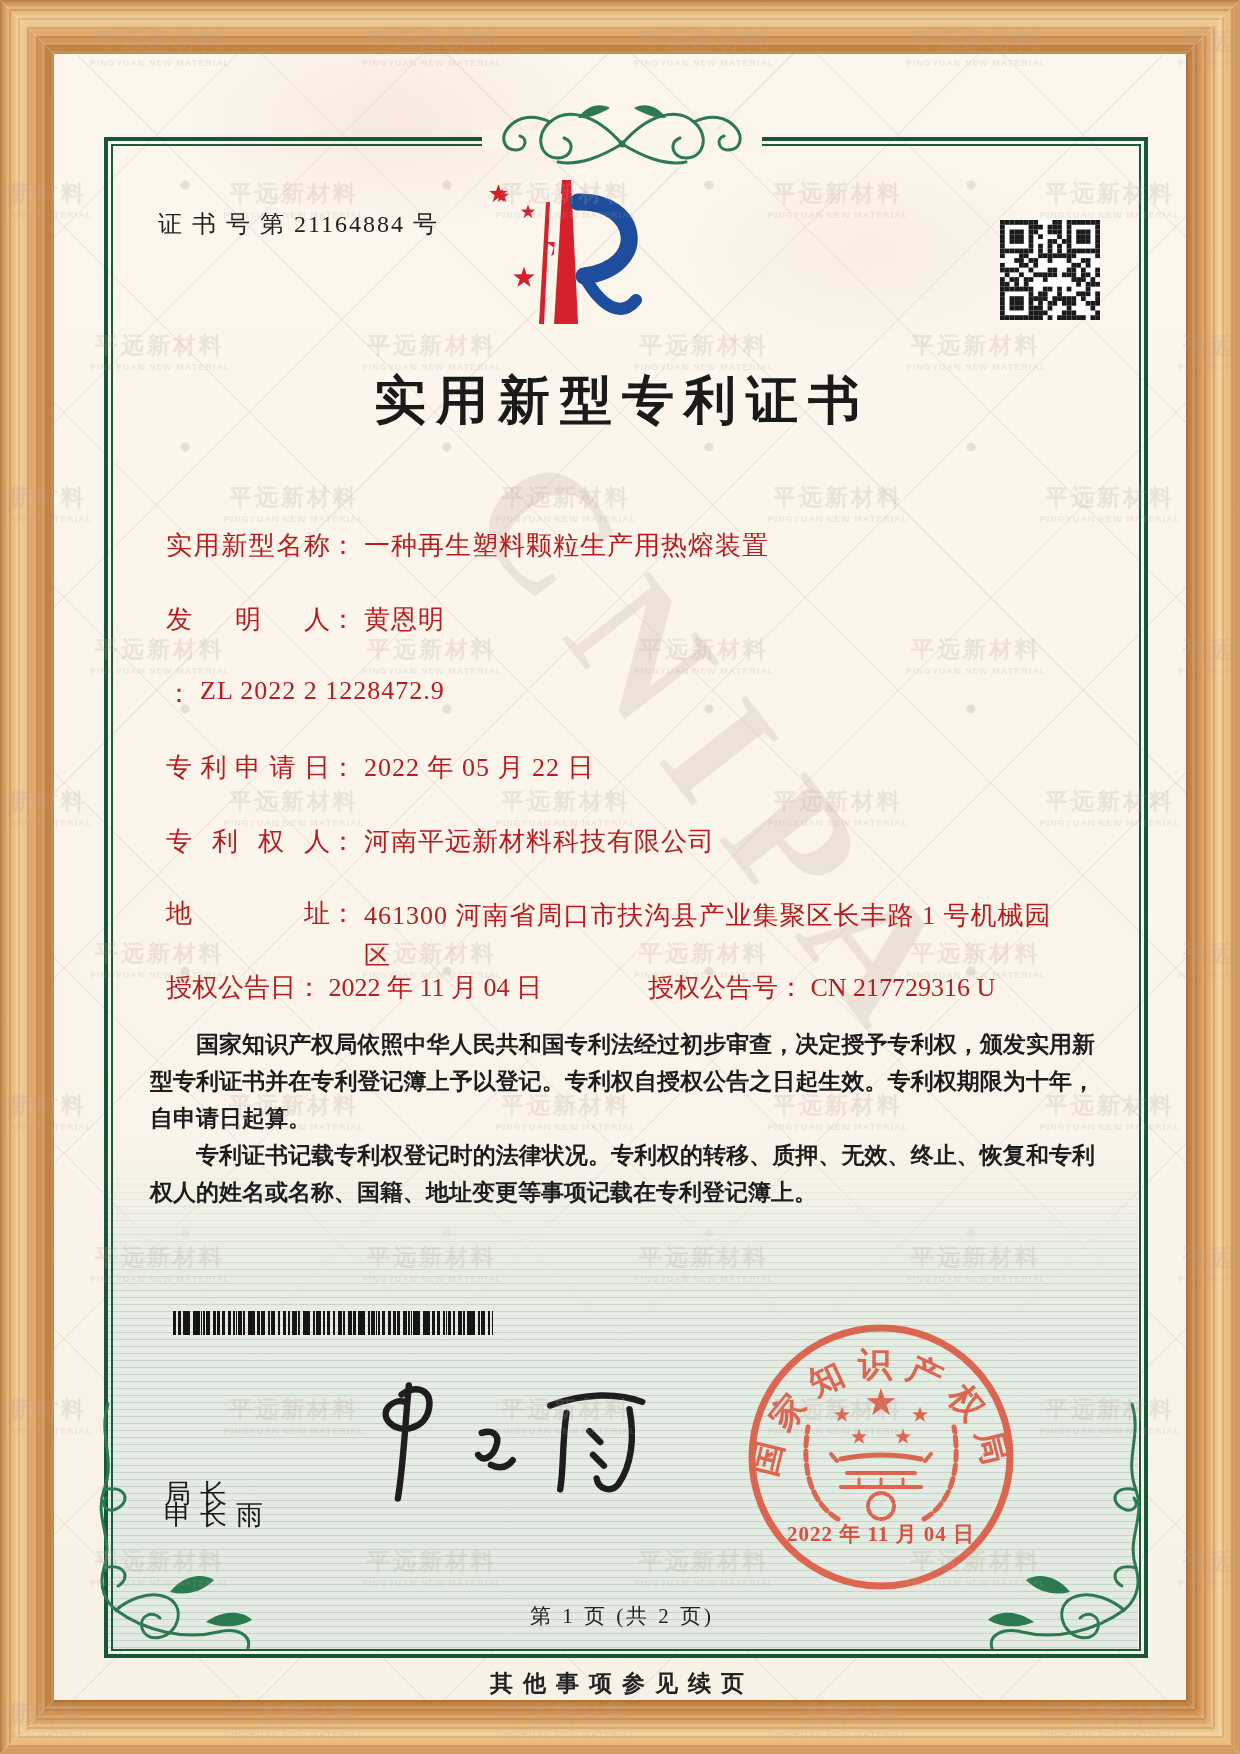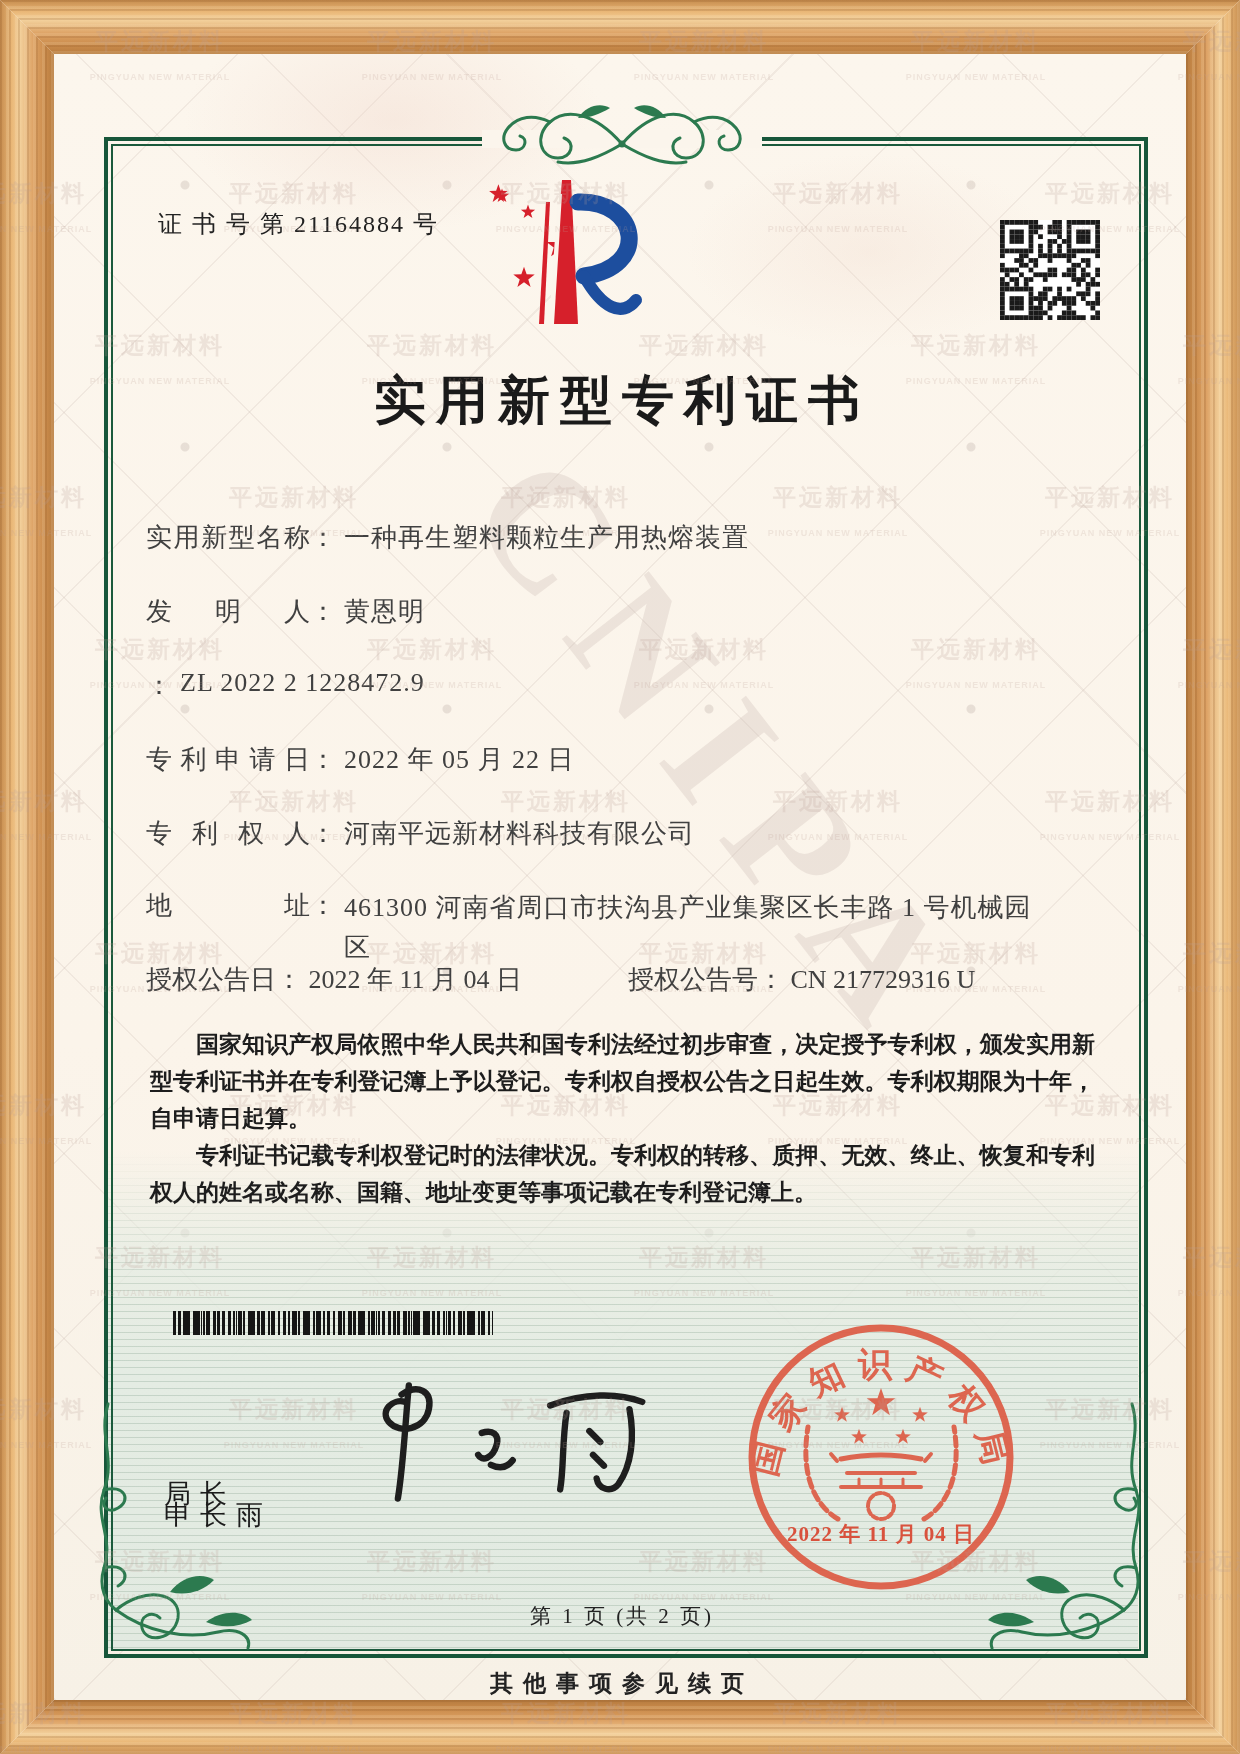--- a/index.html
+++ b/index.html
@@ -59,21 +59,21 @@
   .orn{position:absolute;z-index:5;}
 
   
   .content{position:absolute;inset:0;z-index:6;}
   .certno{position:absolute;left:158px;top:208px;font-size:24px;color:#222;letter-spacing:2px;}
   .logo{position:absolute;left:450px;top:172px;}
   .qr{position:absolute;left:1000px;top:220px;width:100px;height:100px;background:#fff;}
   .title{position:absolute;left:104px;top:366px;width:1036px;text-align:center;
     font-size:52px;font-weight:bold;letter-spacing:10px;color:#1a1a1a;}
 
-  .frow{position:absolute;left:146px;font-size:26px;color:#404040;display:flex;align-items:flex-start;}
+  .frow{position:absolute;left:166px;font-size:26px;color:#b91c1c;display:flex;align-items:flex-start;margin-top:8px;}
   .flabel{display:inline-block;width:164px;text-align:justify;text-align-last:justify;}
   .flabel::after{content:"";display:inline-block;width:100%;}
   .fcolon{display:inline-block;}
   .fvalue{display:inline-block;margin-left:8px;letter-spacing:1px;}
   .r1{top:520px}.r2{top:594px}.r3{top:668px}.r4{top:742px}.r5{top:816px}
   .r6{top:888px}.r6 .fvalue{width:705px;line-height:40px;}
   .r7{top:962px;width:980px;display:block;}
   .r7 .pair2{position:absolute;left:482px;top:0;}
 
   .body-text{position:absolute;left:150px;top:1026px;width:945px;
@@ -97,21 +97,21 @@
     font-size:21px;color:#222;letter-spacing:3px;}
   .cont-note{position:absolute;left:104px;top:1668px;width:1036px;text-align:center;
     font-size:23px;color:#222;letter-spacing:10px;font-weight:bold;}
 
   
   .wm-layer{position:absolute;inset:0;z-index:9;pointer-events:none;overflow:hidden;}
   .wm{position:absolute;width:190px;text-align:center;}
   .wm-cn{font-size:23px;font-weight:bold;letter-spacing:3px;color:rgba(188,158,148,.22);
     font-family:"Liberation Sans","DejaVu Sans",sans-serif;}
   .wm-en{font-size:9px;letter-spacing:1px;font-weight:bold;color:rgba(188,158,148,.20);
-    font-family:"Liberation Sans","DejaVu Sans",sans-serif;margin-top:15px;}
+    font-family:"Liberation Sans","DejaVu Sans",sans-serif;margin-top:1px;}
 </style>
 </head>
 <body>
 
 <div class="scene">
 
   <div class="wood wood-h wood-top"></div>
   <div class="wood wood-h wood-bottom"></div>
   <div class="wood wood-v wood-left"></div>
   <div class="wood wood-v wood-right"></div>

